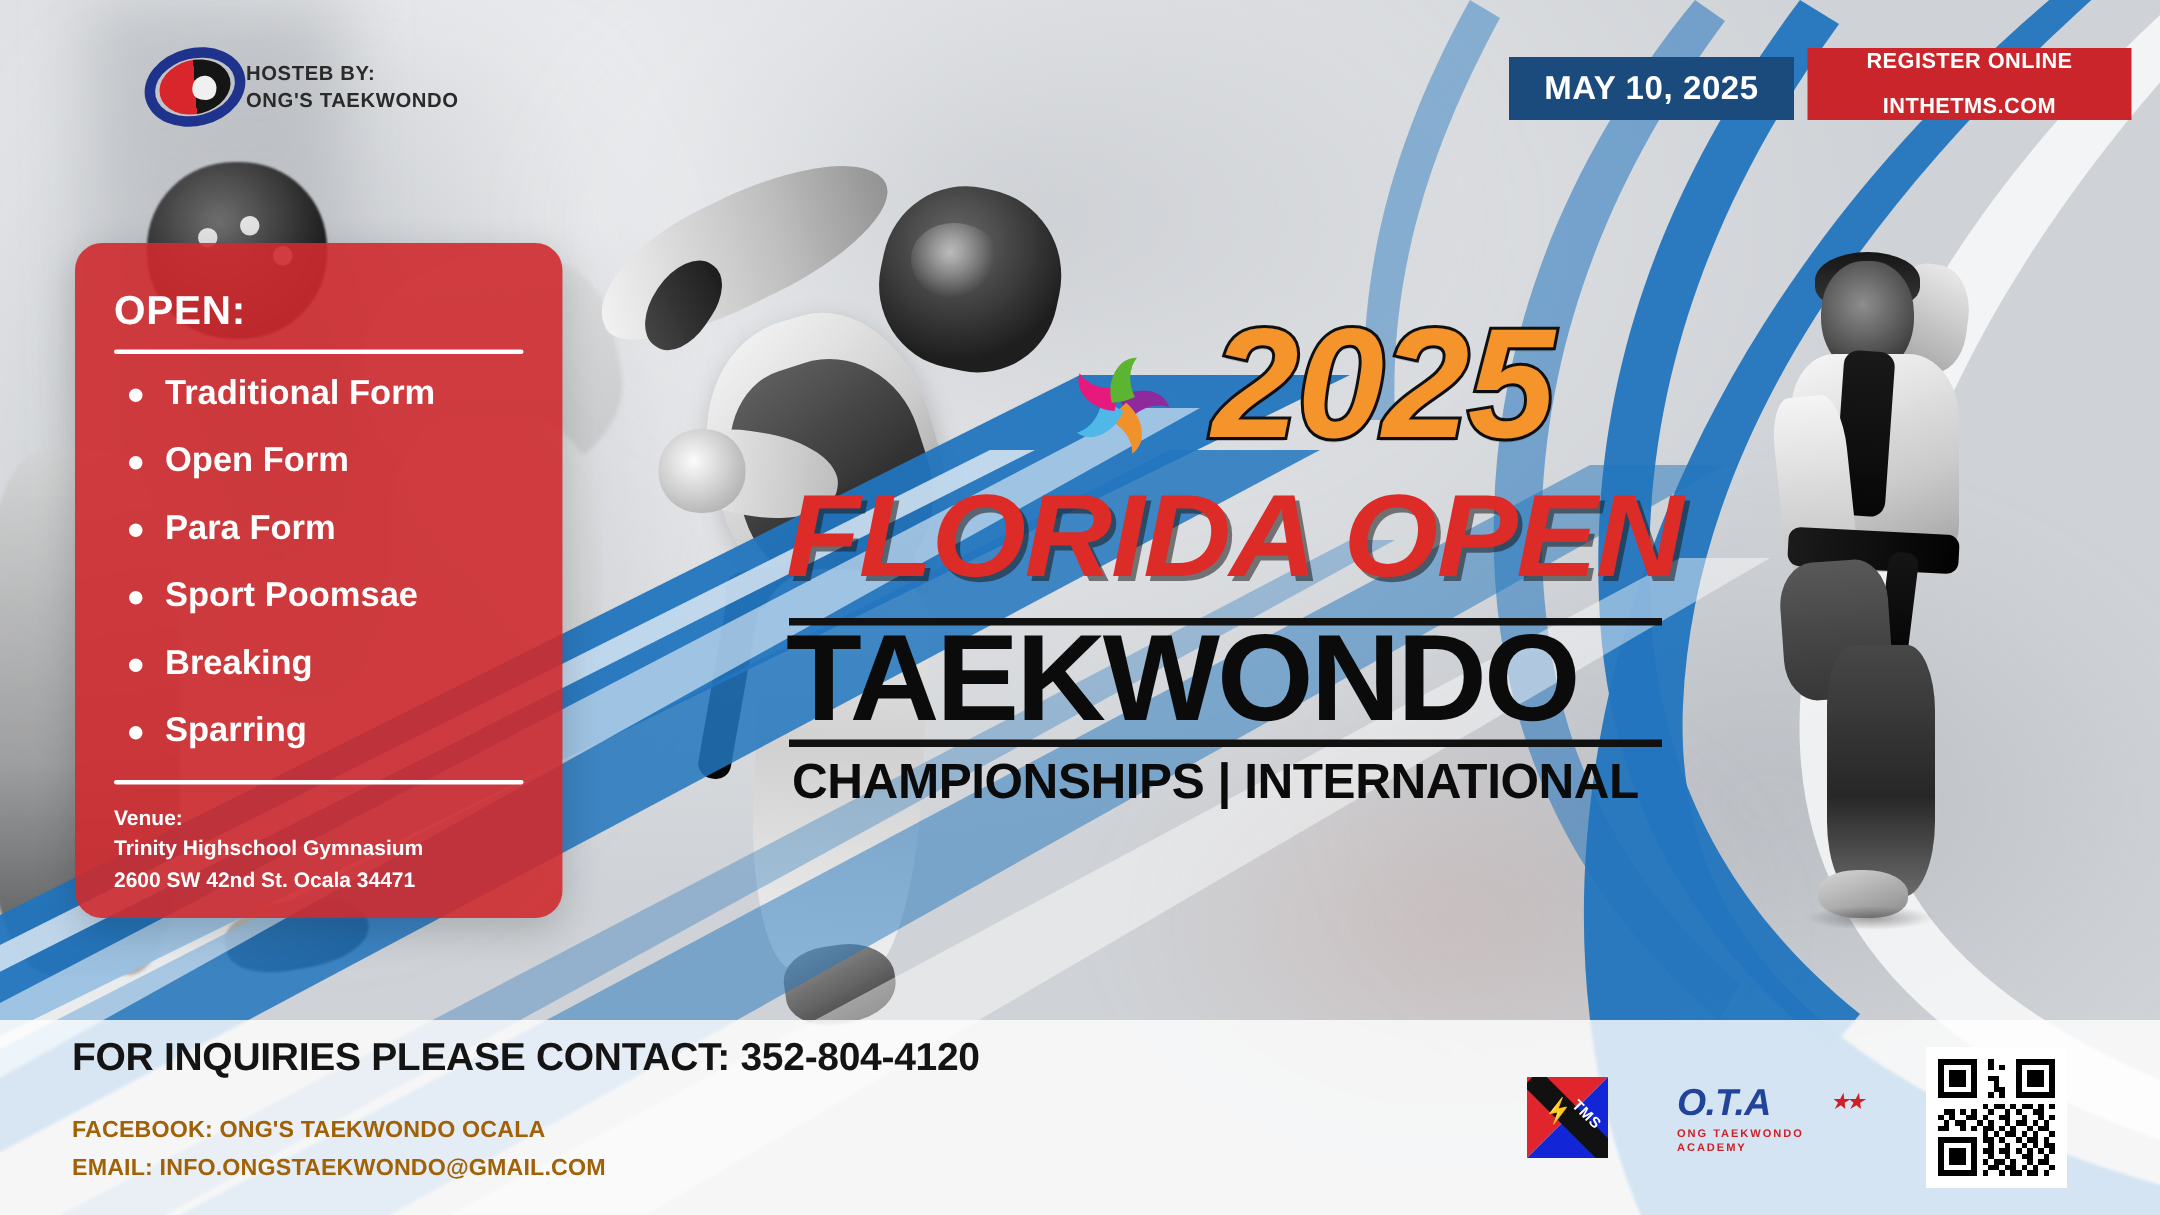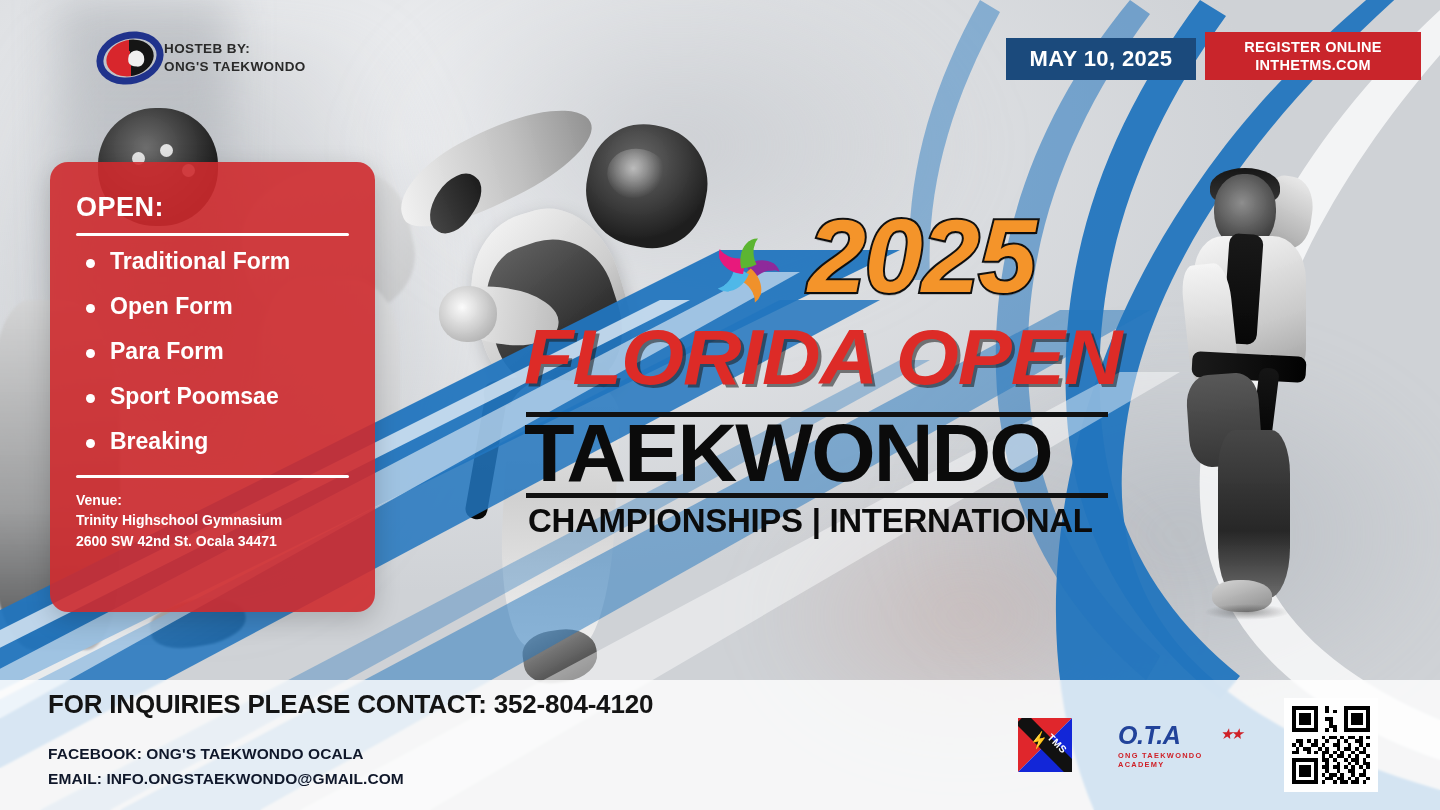--- a/index.html
+++ b/index.html
@@ -136,21 +136,21 @@
     overflow:hidden;}
   .host-logo .fig{position:absolute;left:22px;top:12px;width:16px;height:16px;
     background:#f0f0f0;border-radius:50% 50% 40% 40%;transform:rotate(20deg);}
   .host-text{font-size:13.5px;font-weight:bold;line-height:1.35;color:#2a2a2a;letter-spacing:.4px;}
 
   .date-badge{position:absolute;left:1006px;top:38px;width:190px;height:42px;
     background:#1b4a7c;color:#fff;display:flex;align-items:center;justify-content:center;
     font-size:22px;font-weight:bold;letter-spacing:.4px;}
   .reg-badge{position:absolute;left:1205px;top:32px;width:216px;height:48px;
     background:#c9252b;color:#fff;display:flex;flex-direction:column;align-items:center;
-    justify-content:center;font-size:14.5px;font-weight:bold;line-height:1.25;letter-spacing:.3px;}
+    justify-content:space-between;font-size:14.5px;font-weight:bold;line-height:1.25;letter-spacing:.3px;}
 
   
   .event-card{position:absolute;left:50px;top:162px;width:325px;height:450px;
     background:rgba(206,42,45,.90);border-radius:18px;padding:30px 26px 0 26px;
     box-shadow:0 8px 26px rgba(0,0,0,.18);}
   .event-title{color:#fff;font-size:27px;font-weight:bold;letter-spacing:.5px;margin:0 0 10px 0;}
   .rule{height:3px;background:#fff;border-radius:2px;margin:8px 0 14px 0;}
   .rule.bottom{margin:12px 0 12px 0;}
   .ev-list{list-style:none;margin:0;padding:0 0 0 6px;}
   .ev-list li{color:#fff;font-size:23px;font-weight:bold;line-height:1.0;margin:0 0 22px 0;
@@ -177,21 +177,21 @@
     color:#0b0b0b;line-height:.96;letter-spacing:-2px;white-space:nowrap;
     transform:scaleX(1.01);transform-origin:left center;}
   .champ{position:absolute;left:8px;top:292px;width:586px;font-size:33px;font-weight:bold;
     color:#0b0b0b;letter-spacing:-.3px;white-space:nowrap;}
 
   
   .footer-band{position:absolute;left:0;bottom:0;width:1440px;height:130px;
     background:rgba(255,255,255,.80);backdrop-filter:blur(1px);}
   .footer-inner{position:absolute;left:48px;bottom:18px;}
   .f-main{font-size:26px;font-weight:bold;color:#141414;letter-spacing:-.2px;margin-bottom:22px;}
-  .f-sub{font-size:15.5px;font-weight:bold;color:#0f172a;letter-spacing:.1px;line-height:1.6;}
+  .f-sub{font-size:15.5px;font-weight:bold;color:#a16207;letter-spacing:.1px;line-height:1.6;}
   .footer-logos{position:absolute;right:62px;bottom:18px;display:flex;align-items:center;gap:46px;}
 
   .tms{width:54px;height:54px;position:relative;background:#fff;overflow:hidden;}
   .tms .tri-r{position:absolute;left:0;top:0;width:0;height:0;
     border-left:54px solid #e0262c;border-bottom:54px solid transparent;}
   .tms .tri-b{position:absolute;right:0;bottom:0;width:0;height:0;
     border-right:54px solid #1226d8;border-top:54px solid transparent;}
   .tms .band{position:absolute;left:-8px;top:20px;width:76px;height:15px;background:#111;
     transform:rotate(45deg);}
   .tms .bolt{position:absolute;left:12px;top:14px;color:#fff;font-size:15px;font-weight:bold;
@@ -318,20 +318,21 @@
 
   <div class="event-card">
     <div class="event-title">OPEN:</div>
     <div class="rule"></div>
     <ul class="ev-list">
       <li>Traditional Form</li>
       <li>Open Form</li>
       <li>Para Form</li>
       <li>Sport Poomsae</li>
       <li>Breaking</li>
+      <li>Sparring</li>
     </ul>
     <div class="rule bottom"></div>
     <div class="venue">
       <div>Venue:</div>
       <div>Trinity Highschool Gymnasium</div>
       <div>2600 SW 42nd St. Ocala 34471</div>
     </div>
   </div>
 
   <div class="title-block">

